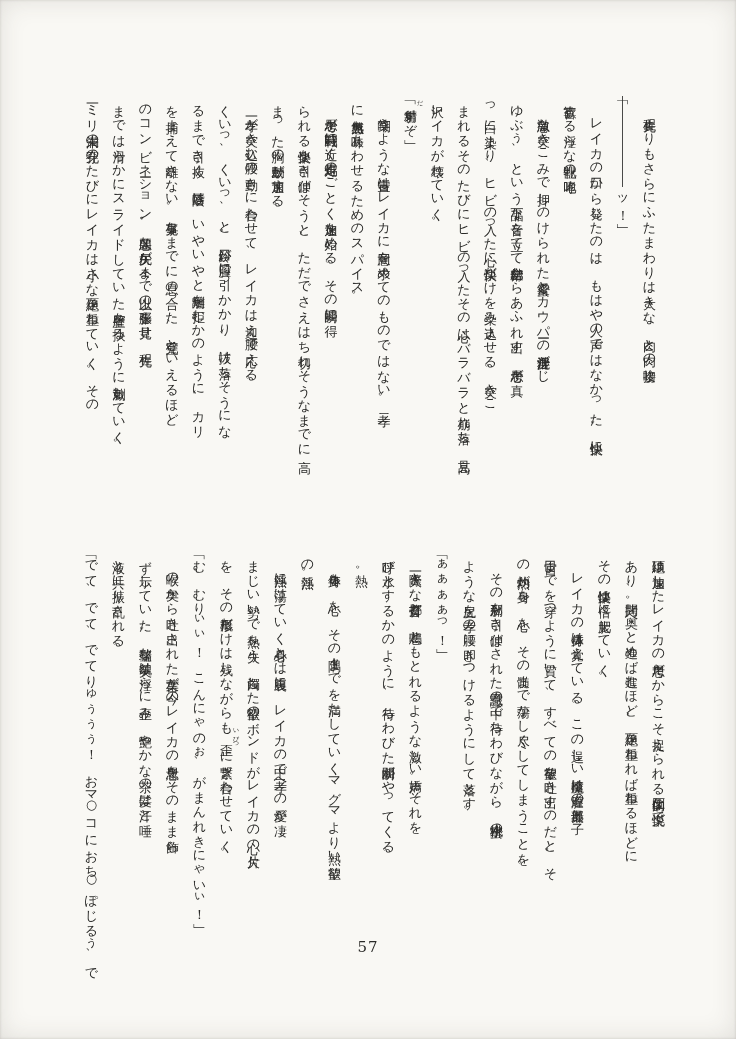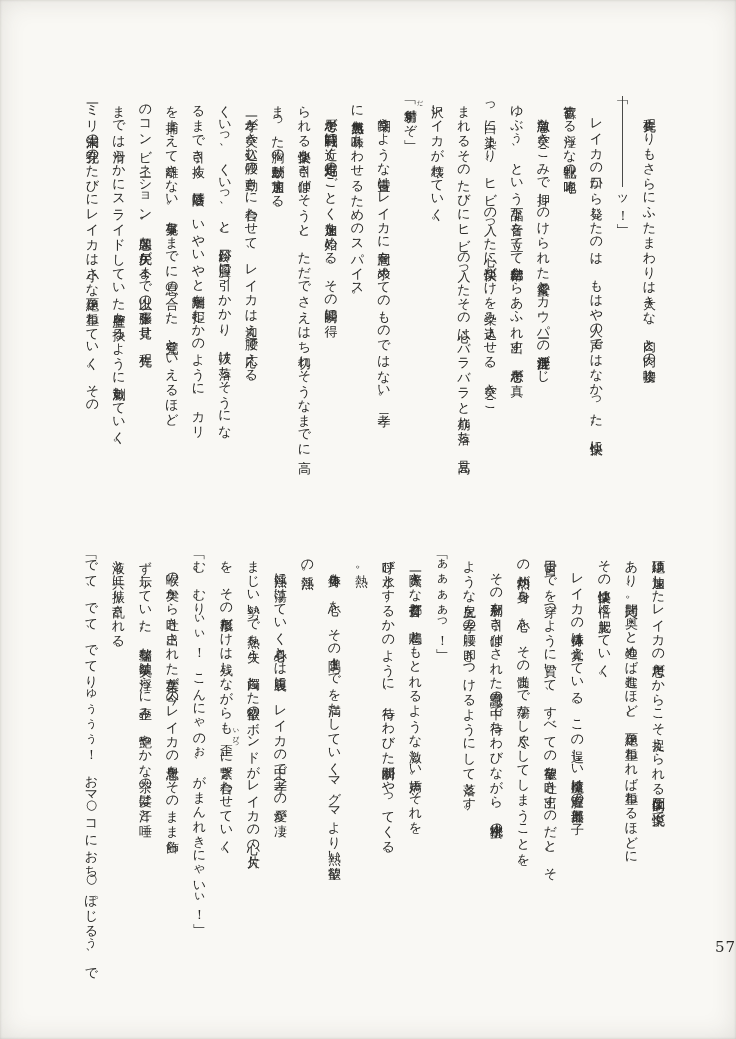--- a/index.html
+++ b/index.html
@@ -52,21 +52,21 @@
   rt {
     font-size: 6px;
     letter-spacing: 0;
     color: var(--ink, #2a2a28);
   }
   .page-number {
     position: absolute;
     top: 938px;
     left: 0;
     width: 100%;
-    text-align: right;
+    text-align: center;
     font-size: 15px;
     letter-spacing: 1px;
     color: var(--ink, #2a2a28);
   }
 </style>
 </head>
 <body>
 
 <div class="page">
   <div class="text-block upper">

